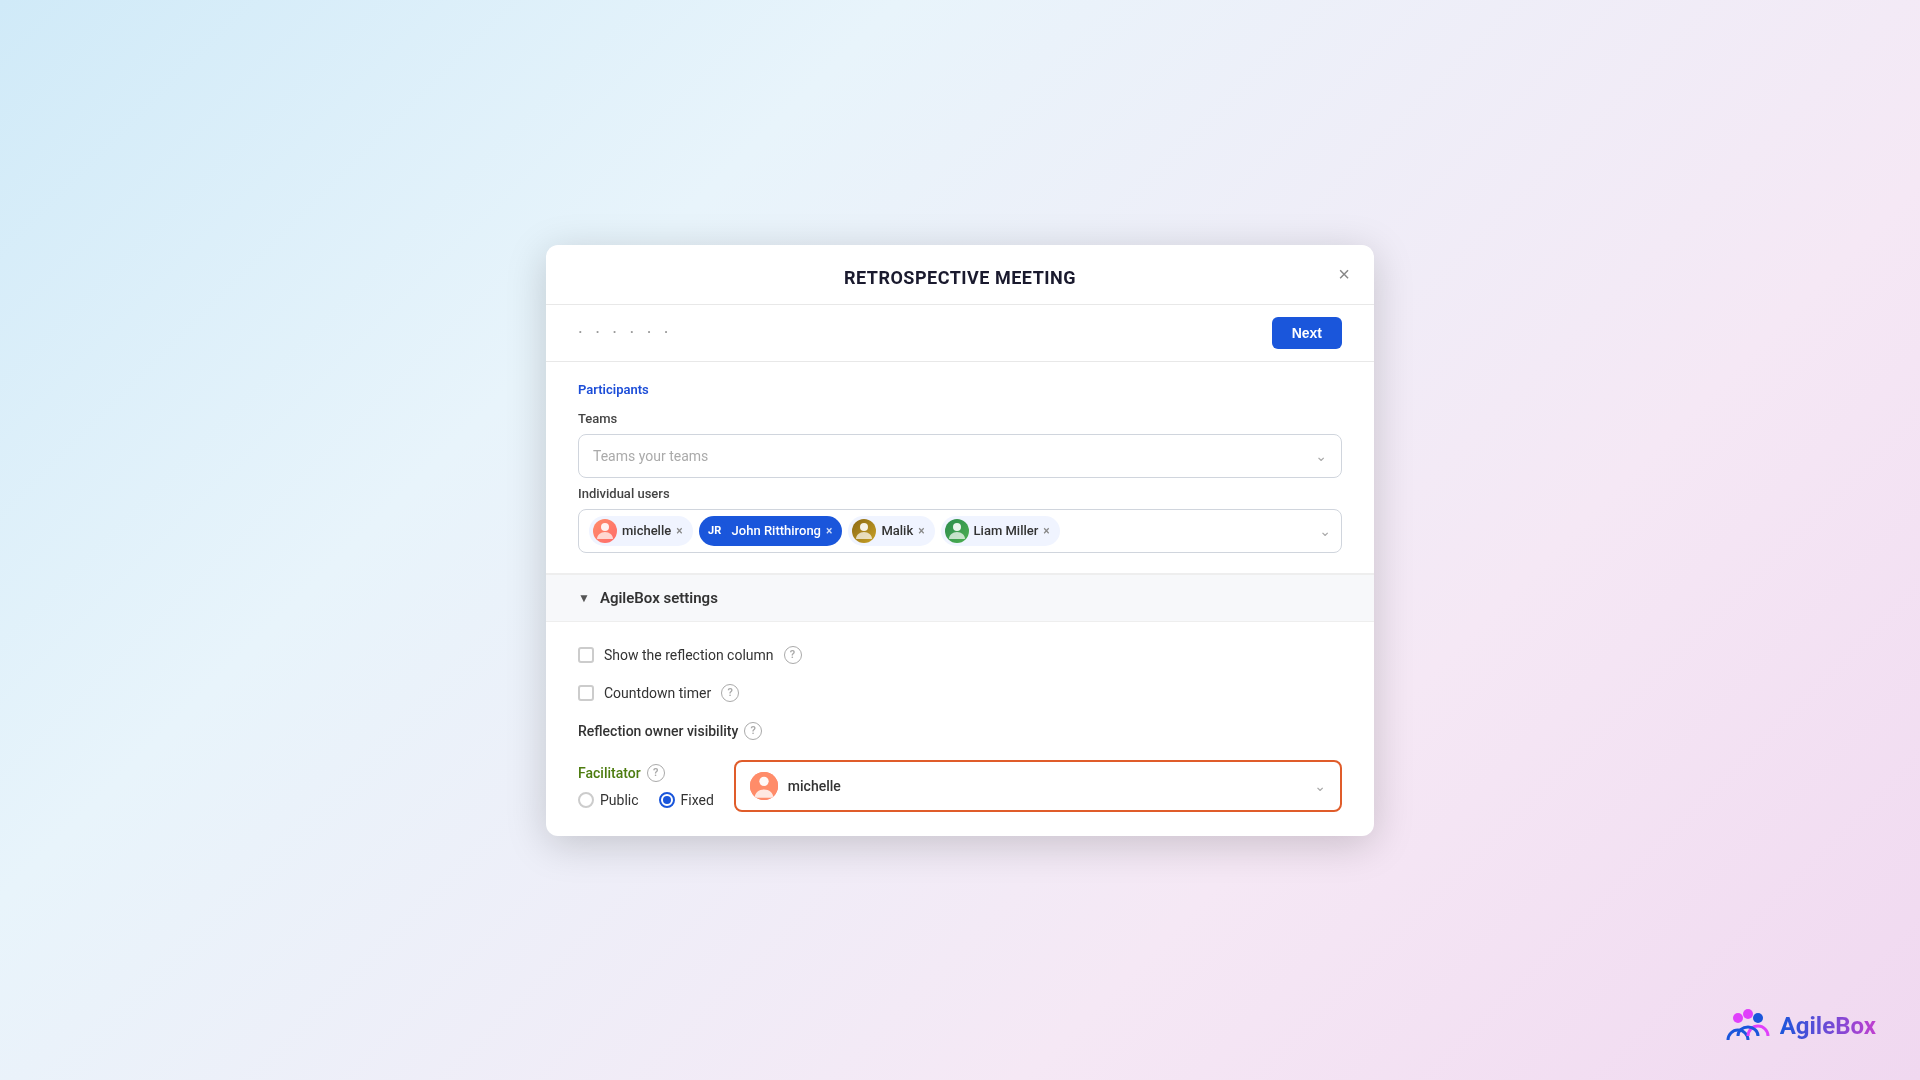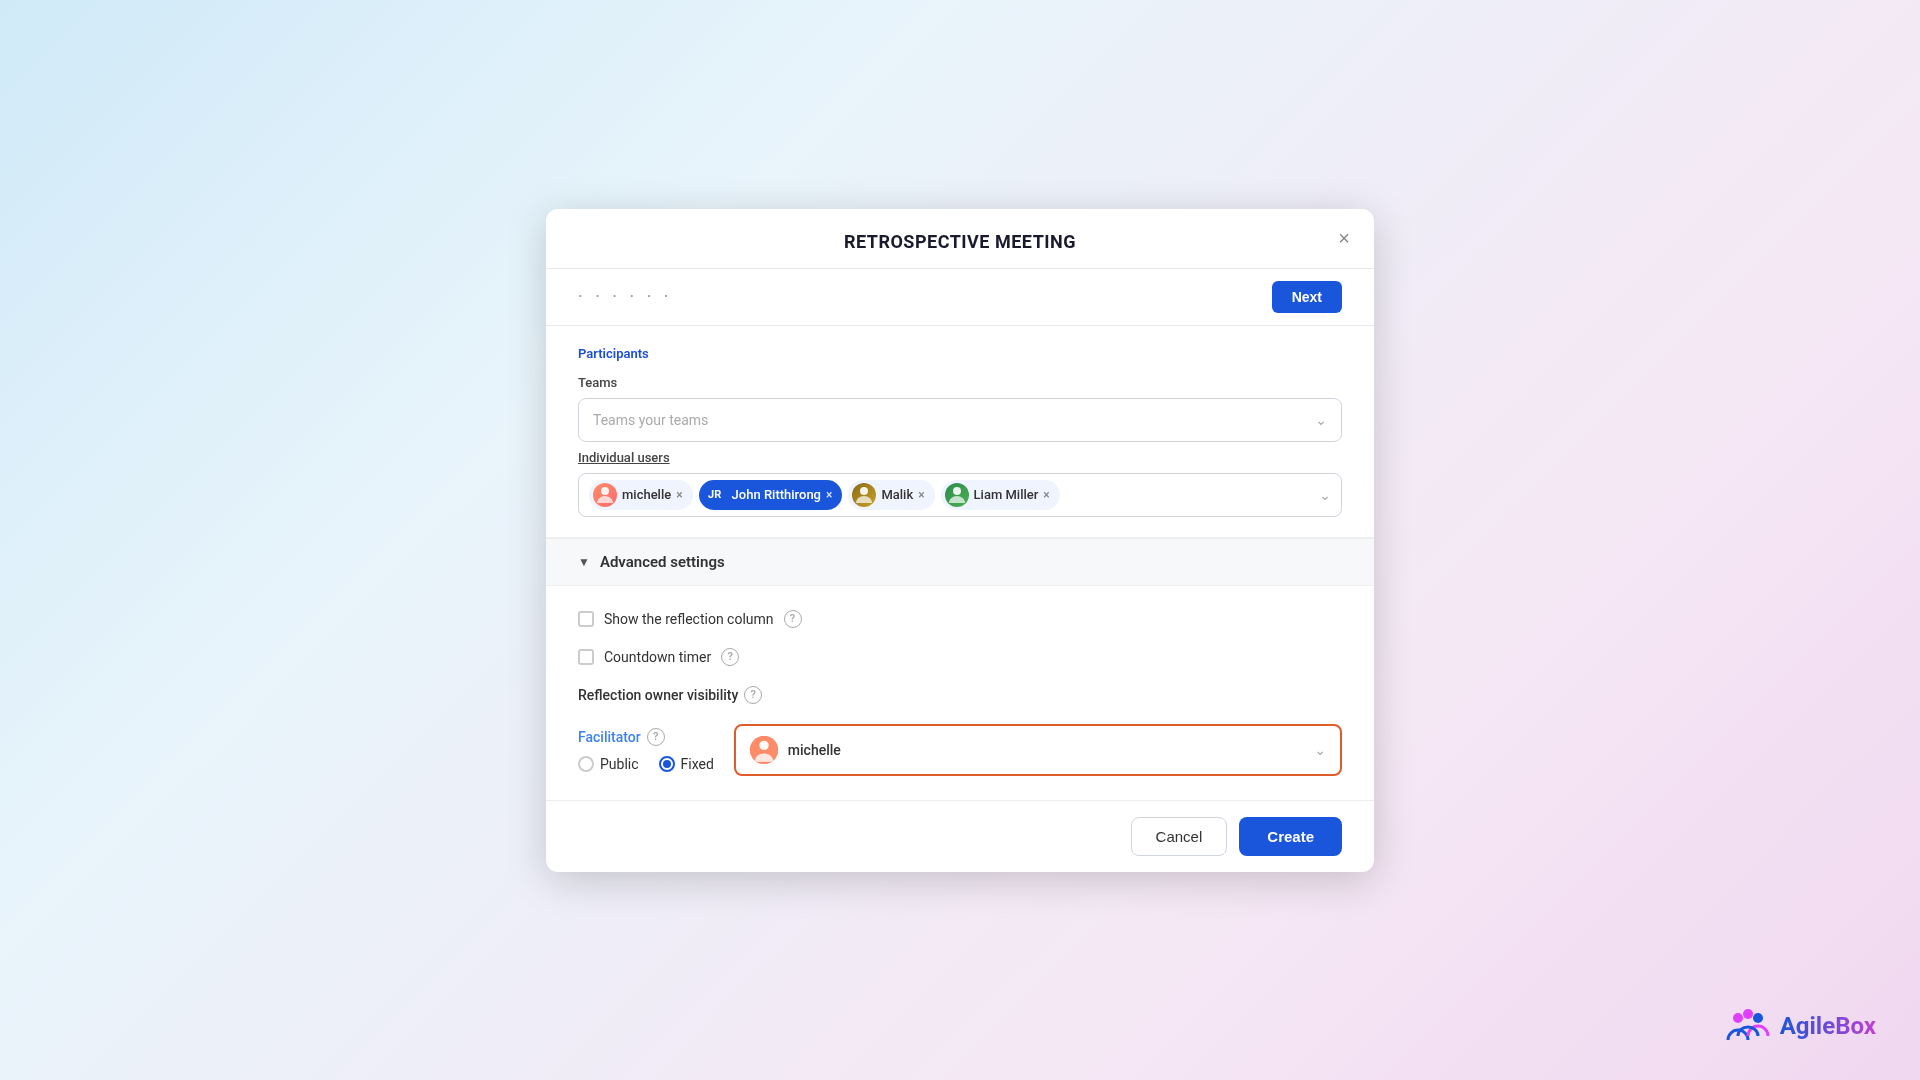--- a/index.html
+++ b/index.html
@@ -338,21 +338,21 @@
     }
 
     .facilitator-label-row {
       display: flex;
       align-items: center;
       gap: 6px;
     }
 
     .facilitator-label {
       font-size: 14px;
-      color: #3b82f6;
+      color: #4d7c0f;
       font-weight: 500;
     }
 
     .facilitator-select-wrapper {
       flex: 1;
       margin-left: auto;
     }
 
     .facilitator-select {
       border: 2px solid #e05c2a;
@@ -505,21 +505,21 @@
 
       <div class="section">
         <div class="section-title">Participants</div>
 
         <div class="field-label">Teams</div>
         <div class="dropdown-field">
           <span class="placeholder">Teams your teams</span>
           <span class="chevron">⌄</span>
         </div>
 
-        <div class="field-label" style="margin-top:8px;text-decoration:underline;">Individual users</div>
+        <div class="field-label" style="margin-top:8px;">Individual users</div>
         <div class="tags-field">
 
           <div class="tag">
             <div class="avatar avatar-michelle">
               <svg viewBox="0 0 24 24" class="person-svg" fill="none" xmlns="http://www.w3.org/2000/svg">
                 <circle cx="12" cy="8" r="4" fill="rgba(255,255,255,0.9)"></circle>
                 <path d="M4 20c0-4 3.6-7 8-7s8 3 8 7" fill="rgba(255,255,255,0.7)"></path>
               </svg>
             </div>
             <span>michelle</span>
@@ -553,21 +553,21 @@
             <span>Liam Miller</span>
             <span class="remove-tag">×</span>
           </div>
 
           <span class="chevron">⌄</span>
         </div>
       </div>
 
       <div class="advanced-section">
         <span class="triangle">▼</span>
-        <span class="advanced-section-title">Advanced settings</span>
+        <span class="advanced-section-title">AgileBox settings</span>
       </div>
 
       <div class="settings-area">
 
         <div class="setting-row">
           <div class="checkbox"></div>
           <span class="setting-label">Show the reflection column</span>
           <div class="help-icon">?</div>
         </div>
 
@@ -612,24 +612,20 @@
                 </svg>
               </div>
               <span class="facilitator-name">michelle</span>
               <span class="facilitator-chevron">⌄</span>
             </div>
           </div>
         </div>
       </div>
     </div>
 
-    <div class="modal-footer">
-      <button class="cancel-btn">Cancel</button>
-      <button class="create-btn">Create</button>
-    </div>
   </div>
 
   <div class="agilebox-logo">
     <svg width="48" height="48" viewBox="0 0 48 48" fill="none" xmlns="http://www.w3.org/2000/svg">
 
       <circle cx="14" cy="16" r="5" fill="#e040fb"></circle>
       <circle cx="34" cy="16" r="5" fill="#1a56db"></circle>
       <circle cx="24" cy="12" r="5" fill="#e040fb"></circle>
       <path d="M4 38c0-5.5 4.5-10 10-10s10 4.5 10 10" stroke="#1a56db" stroke-width="3" fill="none"></path>
       <path d="M24 34c0-5.5 4.5-10 10-10s10 4.5 10 10" stroke="#e040fb" stroke-width="3" fill="none"></path>

